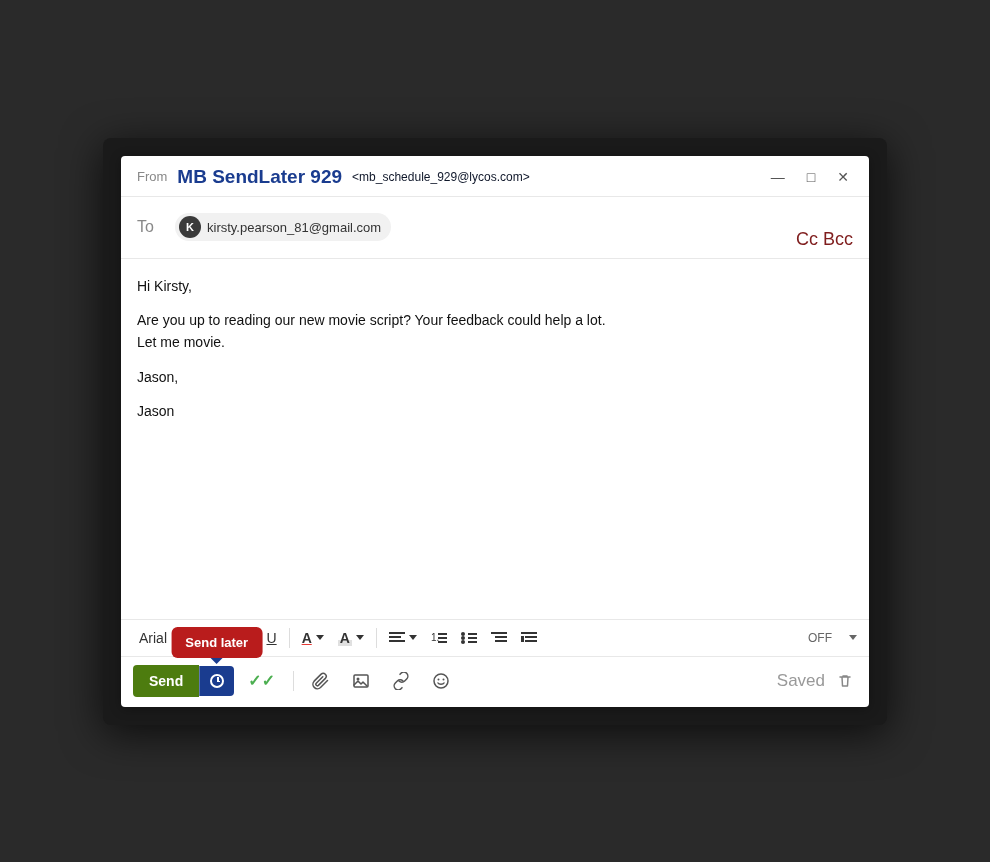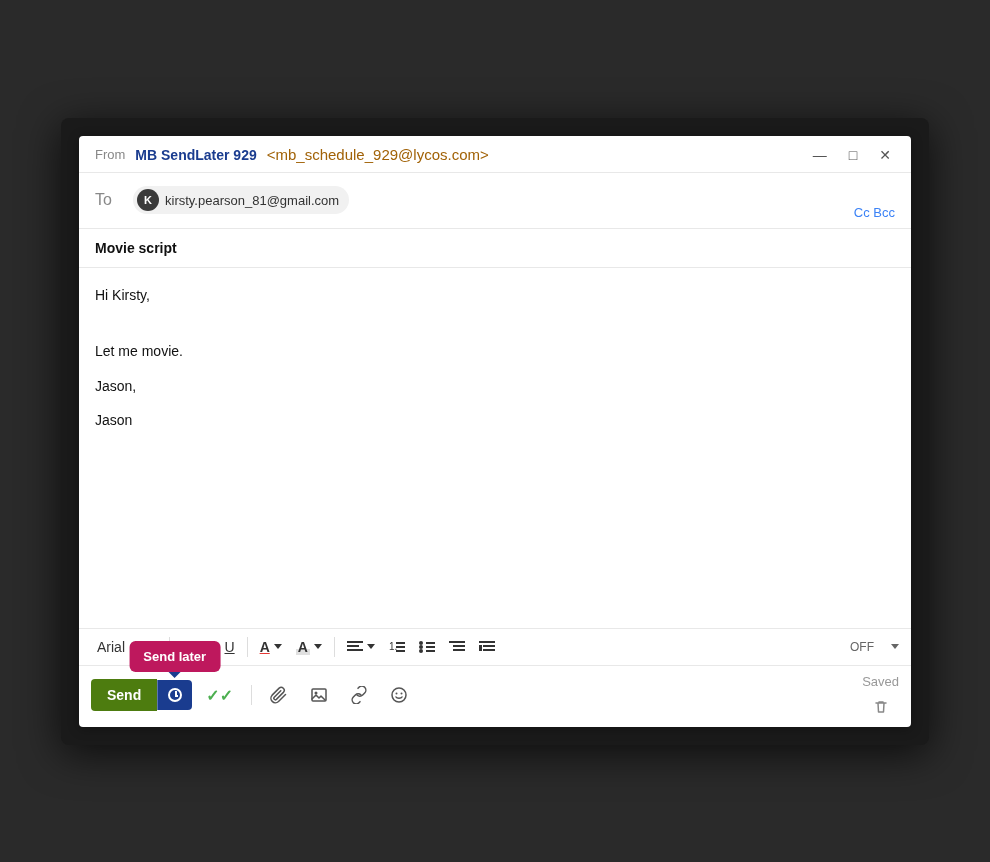--- a/index.html
+++ b/index.html
@@ -11,21 +11,21 @@
       min-height: 100vh;
       font-family: 'Segoe UI', Arial, sans-serif;
     }
     .window-shadow {
       background: #1a1a1a;
       border-radius: 8px;
       padding: 18px;
       box-shadow: 0 8px 40px rgba(0,0,0,0.7);
     }
     .compose-window {
-      width: 832px;
+      width: 748px;
       background: #fff;
       border-radius: 4px;
       overflow: hidden;
       display: flex;
       flex-direction: column;
       box-shadow: 0 2px 12px rgba(0,0,0,0.3);
     }
     
     .title-bar {
       display: flex;
@@ -39,25 +39,25 @@
       align-items: center;
       gap: 10px;
     }
     .from-label {
       color: #888;
       font-size: 13px;
     }
     .from-name {
       color: #1a3c8f;
       font-weight: 700;
-      font-size: 14px;
+      font-size: 19px;
     }
     .from-email {
-      color: #a16207;
-      font-size: 15px;
+      color: #0f172a;
+      font-size: 12px;
     }
     .title-bar-controls {
       display: flex;
       gap: 14px;
       align-items: center;
     }
     .ctrl-btn {
       background: none;
       border: none;
       cursor: pointer;
@@ -98,22 +98,22 @@
       display: flex;
       align-items: center;
       justify-content: center;
     }
     .recipient-email {
       font-size: 13px;
       color: #333;
     }
     .cc-bcc {
       margin-left: auto;
-      color: #3b82f6;
-      font-size: 13px;
+      color: #7f1d1d;
+      font-size: 18px;
       margin-top: 24px;
     }
     
     .subject-row {
       padding: 10px 16px;
       border-bottom: 1px solid #e8e8e8;
     }
     .subject-text {
       font-size: 14px;
       font-weight: 700;
@@ -235,37 +235,35 @@
       cursor: pointer;
       padding: 6px 8px;
       color: #555;
       font-size: 16px;
       display: flex;
       align-items: center;
     }
     .saved-label {
       margin-left: auto;
       color: #999;
-      font-size: 13px;
-      display: flex;
-      align-items: center;
+      font-size: 17px;
+      display: flex;
       gap: 8px;
-      flex-direction: column;
     }
     
     .tooltip-wrapper {
       position: relative;
       display: inline-flex;
     }
     .tooltip-bubble {
       position: absolute;
       bottom: calc(100% + 8px);
       left: 50%;
       transform: translateX(-50%);
-      background: #be185d;
+      background: #b91c1c;
       color: #fff;
       font-size: 13px;
       font-weight: 600;
       padding: 8px 14px;
       border-radius: 6px;
       white-space: nowrap;
       pointer-events: none;
       z-index: 10;
     }
     .tooltip-bubble::after {
@@ -339,28 +337,25 @@
 
     <div class="to-row">
       <span class="to-label">To</span>
       <div class="recipient-chip">
         <div class="avatar-circle">K</div>
         <span class="recipient-email">kirsty.pearson_81@gmail.com</span>
       </div>
       <span class="cc-bcc">Cc  Bcc</span>
     </div>
 
-    <div class="subject-row">
-      <span class="subject-text">Movie script</span>
-    </div>
 
     <div class="email-body">
       <p>Hi Kirsty,</p>
       <p>
-        <br>
+        <span>Are you up to reading our new movie script? Your feedback could help a lot.</span><br>
         <span>Let me movie.</span>
       </p>
       <p>Jason,</p>
       <p>Jason</p>
     </div>
 
     <div class="formatting-toolbar">
       <button class="font-selector fmt-btn">Arial</button>
       <div class="font-size-selector">
         <span>10</span>

